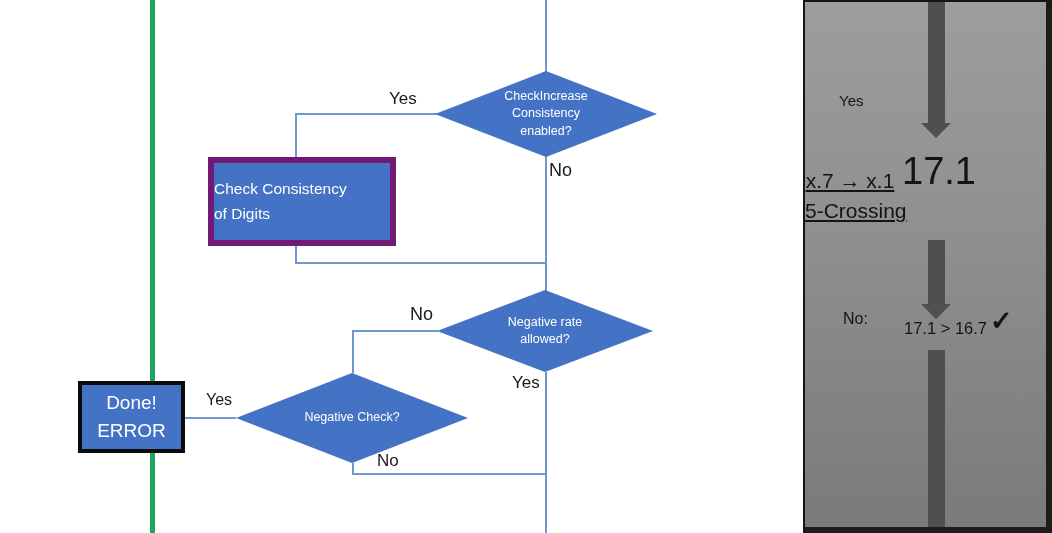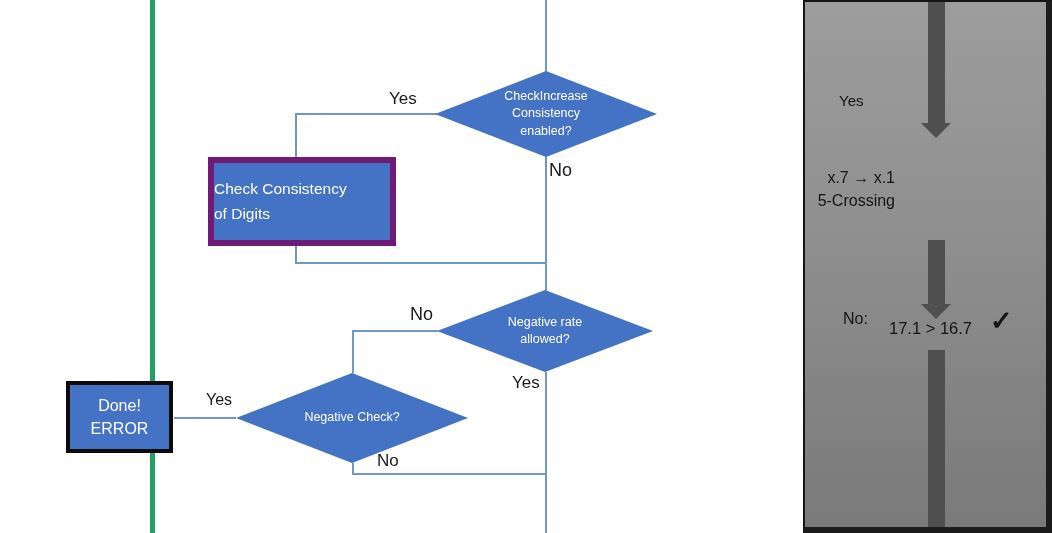--- a/index.html
+++ b/index.html
@@ -17,36 +17,36 @@
   
   .diamond{position:absolute;background:#4472c4;color:#fff;
     clip-path:polygon(50% 0,100% 50%,50% 100%,0 50%);
     display:flex;flex-direction:column;align-items:center;justify-content:center;
     text-align:center;font-size:12.5px;line-height:1.4;}
   .rect-node{position:absolute;background:#4472c4;border:6px solid #701a75;color:#fff;
     display:flex;flex-direction:column;align-items:flex-start;justify-content:center;
     text-align:center;font-size:15.5px;line-height:1.55;}
   .done-node{position:absolute;background:#4472c4;border:4px solid #0b0b0b;color:#fff;
     display:flex;flex-direction:column;align-items:center;justify-content:center;
-    text-align:center;font-size:16px;line-height:1.45;box-sizing:border-box;}
+    text-align:center;font-size:19px;line-height:1.45;box-sizing:border-box;margin-left:12px;}
 
   
   .lbl{position:absolute;color:#1a1a1a;font-size:17px;white-space:nowrap;}
 
   
   .panel{position:absolute;left:803px;top:0;width:249px;height:533px;box-sizing:border-box;
     border-left:2px solid #151515;border-top:2px solid #151515;
     border-right:6px solid #1c1c1c;border-bottom:6px solid #1c1c1c;
     background:linear-gradient(180deg,#9d9d9d 0%,#8f8f8f 45%,#7a7a7a 100%);}
   .shaft{position:absolute;left:123px;width:17px;background:#4f4f4f;}
   .head{position:absolute;left:116px;width:0;height:0;
     border-left:15px solid transparent;border-right:15px solid transparent;
     border-top:15px solid #4f4f4f;}
   .panel-text{position:absolute;color:#141414;white-space:nowrap;}
-  .crossing{left:0;top:164px;width:90px;text-align:right;font-size:16px;line-height:1.45;}
+  .crossing{left:0;top:164px;width:90px;text-align:center;font-size:21px;line-height:1.45;text-decoration:underline;}
   .big-values{left:97px;top:150px;font-size:38px;line-height:39px;font-weight:400;}
   .struck{text-decoration:line-through;text-decoration-thickness:3px;}
   .checkmark{font-weight:700;font-size:27px;line-height:1;}
 </style>
 </head>
 <body>
 
 <div class="stage">
 
   <div class="green-line"></div>
@@ -102,26 +102,27 @@
     <div class="head" style="top:121px;"></div>
 
     <div class="panel-text" style="left:34px;top:90px;font-size:15px;">Yes</div>
 
     <div class="panel-text crossing">
       <div>x.7 → x.1</div>
       <div>5-Crossing</div>
     </div>
 
     <div class="panel-text big-values">
+      <div>17.1</div>
     </div>
 
     <div class="shaft" style="top:238px;height:64px;"></div>
     <div class="head" style="top:302px;"></div>
 
     <div class="panel-text" style="left:38px;top:308px;font-size:16px;">No:</div>
-    <div class="panel-text" style="left:84px;top:317px;font-size:16.5px;">17.1 &gt; 16.7</div>
+    <div class="panel-text" style="left:99px;top:317px;font-size:16.5px;">17.1 &gt; 16.7</div>
     <div class="panel-text checkmark" style="left:185px;top:306px;">✓</div>
 
     <div class="shaft" style="top:348px;height:177px;"></div>
 
   </div>
 
 </div>
 
 </body></html>

